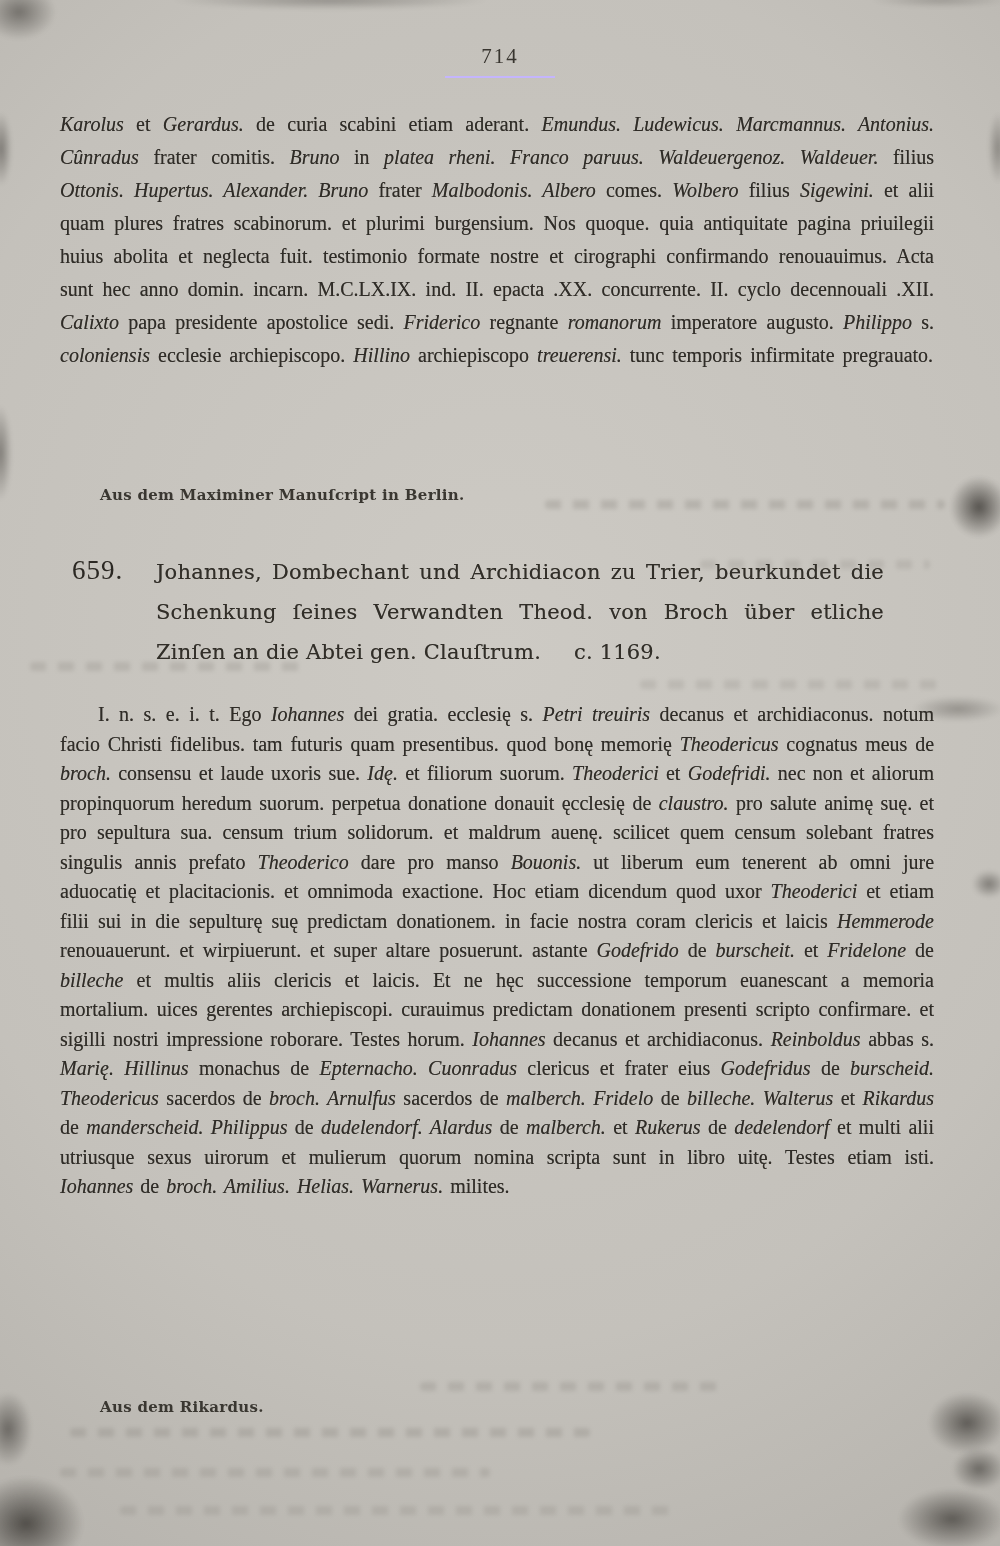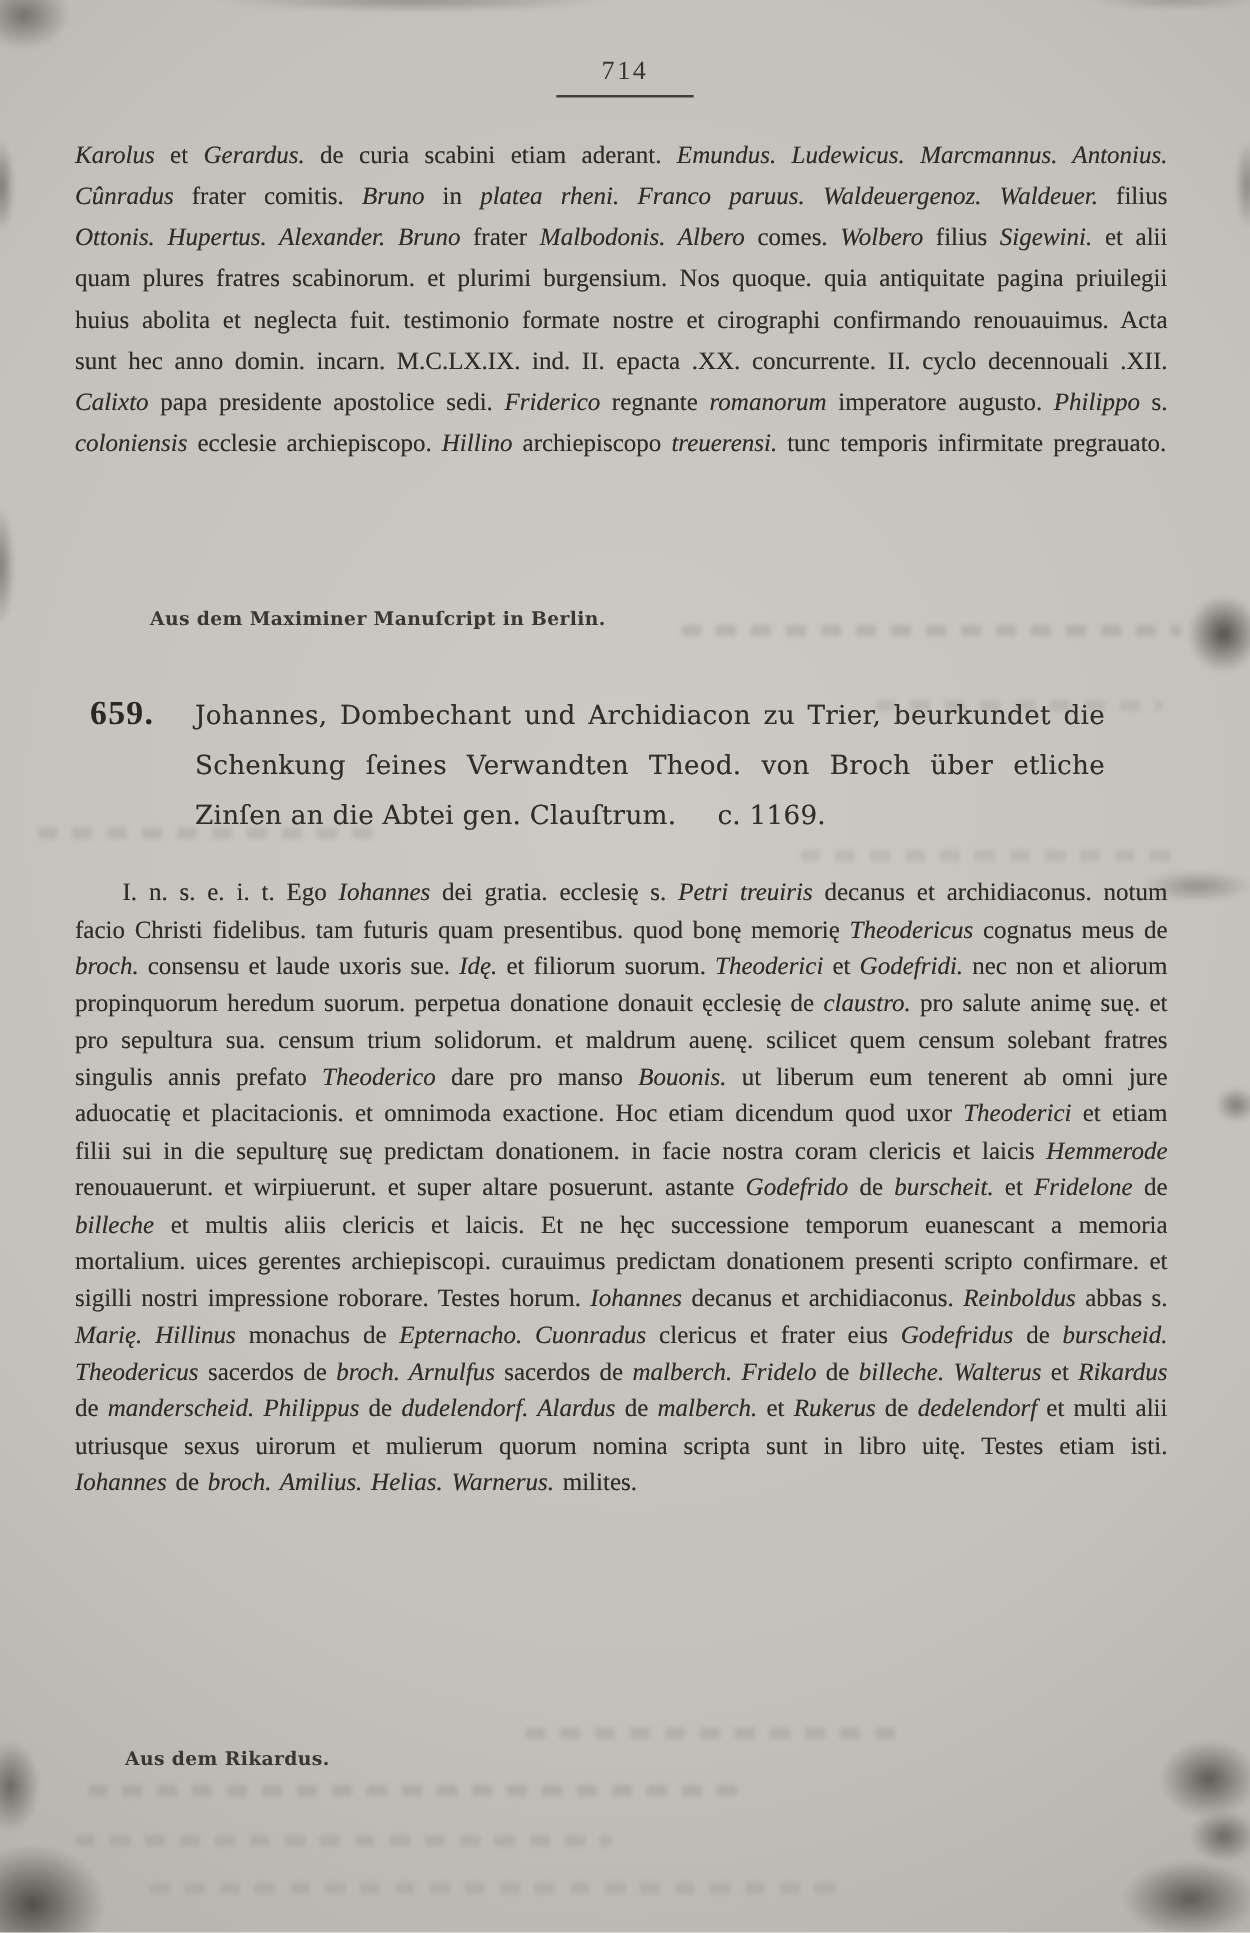--- a/index.html
+++ b/index.html
@@ -14,45 +14,45 @@
     font-family: "Liberation Serif", "DejaVu Serif", serif;
     color: #2e2b26;
   }
   .layer-text { position: absolute; inset: 0; z-index: 2; }
   .layer-art  { position: absolute; inset: 0; z-index: 1; }
 
   .page-number-wrap { position: absolute; top: 44px; left: 0; width: 100%; text-align: center; }
   .page-number {
     display: inline-block; font-size: 21px; letter-spacing: 2px;
     color: #38352f; padding: 0 36px 7px 36px;
-    border-bottom: 2px solid #404040;
+    border-bottom: 2px solid #c4b5fd;
   }
 
   .latin-par {
     position: absolute; left: 60px; right: 66px; margin: 0;
     text-align: justify; color: #2f2c27;
     font-size: 20px; word-spacing: 3px;
     text-shadow: 0 0 0.5px rgba(47,44,39,0.55);
   }
   #par-658 { top: 108px; line-height: 33px; }
   #par-659 { top: 700px; line-height: 29.5px; text-indent: 38px; word-spacing: 2px; }
   .latin-par i { font-style: italic; }
 
   .source-note {
     position: absolute; left: 100px;
     font-family: "DejaVu Serif", serif; font-weight: bold;
     font-size: 15px; letter-spacing: 0.3px; color: #3a3731;
   }
-  #source-658 { top: 486px; margin-left: 20px; }
+  #source-658 { top: 486px; }
   #source-659 { top: 1398px; }
 
   .charter-head { position: absolute; top: 552px; left: 72px; right: 116px; padding-left: 84px; }
   .charter-number {
     position: absolute; left: 0; top: 3px;
-    font-size: 27px; font-weight: bold; color: #2b2823;
+    font-size: 27px; font-weight: normal; color: #2b2823;
     letter-spacing: 1px;
   }
   .charter-title {
     font-family: "DejaVu Serif", serif; font-weight: normal;
     font-size: 21px; line-height: 40px; color: #312e28;
     text-align: justify; letter-spacing: 0.2px;
     text-shadow: 0 0 0.5px rgba(49,46,40,0.5);
   }
   .charter-date { margin-left: 26px; white-space: nowrap; }
 

